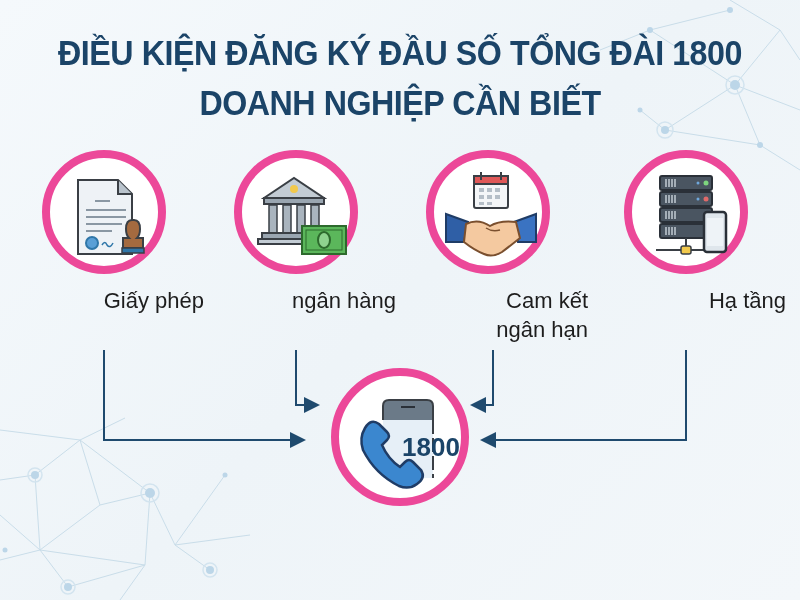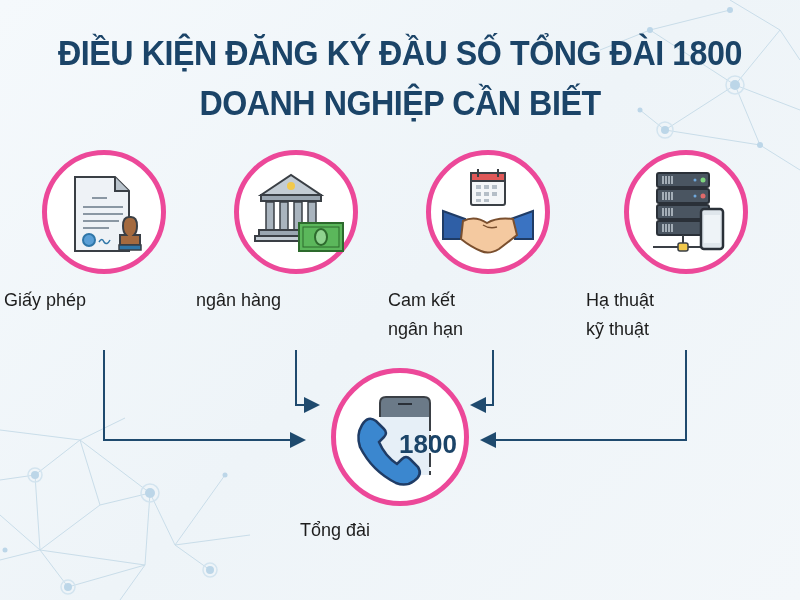--- a/index.html
+++ b/index.html
@@ -5,24 +5,24 @@
   html,body{margin:0;padding:0;}
   body{width:800px;height:600px;overflow:hidden;position:relative;
     background:linear-gradient(135deg,#f5f9fc 0%,#eef4f8 50%,#f3f7fa 100%);
     font-family:"Liberation Sans","DejaVu Sans",sans-serif;}
   .bg{position:absolute;left:0;top:0;width:800px;height:600px;}
   .title{position:absolute;left:0;top:28px;width:800px;text-align:center;
     color:#1b4468;font-weight:bold;font-size:35px;line-height:50px;letter-spacing:-0.5px;
     transform:scaleX(0.92);transform-origin:center;}
   .title div{white-space:nowrap;}
   .circle{position:absolute;width:124px;height:124px;border-radius:50%;
-    background:#fff;border:5px solid #ec4899;box-sizing:border-box;}
+    background:#fff;border:8px solid #ec4899;box-sizing:border-box;}
   .circle svg{position:absolute;left:0;top:0;width:114px;height:114px;}
-  .label{position:absolute;width:200px;text-align:left;color:#1d1d1d;
-    font-size:18px;line-height:29px;}
+  .label{position:absolute;width:200px;text-align:right;color:#1d1d1d;
+    font-size:22px;line-height:29px;}
   .center{width:138px;height:138px;}
   .center svg{width:128px;height:128px;}
   .conn{position:absolute;left:0;top:0;width:800px;height:600px;}
 </style>
 </head>
 <body>
 
 <svg class="bg" viewBox="0 0 800 600">
   <g stroke="#c9dde9" stroke-width="1" fill="none">
     <line x1="730" y1="0" x2="780" y2="30"></line>
@@ -202,29 +202,27 @@
     <circle cx="66" cy="25" r="1.5" fill="#6fa8dc"></circle>
       <circle cx="66" cy="41" r="1.5" fill="#6fa8dc"></circle>
     <line x1="54" y1="80" x2="54" y2="90" stroke="#3a3f45" stroke-width="2"></line>
     <line x1="24" y1="92" x2="82" y2="92" stroke="#3a3f45" stroke-width="2"></line>
     <rect x="49" y="88" width="10" height="8" rx="2" fill="#f2c94c" stroke="#3a3f45" stroke-width="1.5"></rect>
     <rect x="72" y="54" width="22" height="40" rx="3" fill="#dfe6ec" stroke="#2a3038" stroke-width="2.5"></rect>
     <rect x="75" y="60" width="16" height="28" fill="#eef3f7"></rect>
   </svg>
 </div>
 <div class="label" style="left:586px;top:286px;">
-  <div>Hạ thuật</div>
-  <div>kỹ thuật</div>
+  <div>Hạ tầng</div>
 </div>
 
 <div class="circle center" style="left:331px;top:368px;">
   <svg viewBox="0 0 128 128">
     <path d="M44,44 v-14 q0,-6 6,-6 h38 q6,0 6,6 v14" fill="#6b7a88" stroke="#3a3f45" stroke-width="2"></path>
     <line x1="62" y1="31" x2="76" y2="31" stroke="#2a3038" stroke-width="2"></line>
     <rect x="44" y="44" width="50" height="58" fill="#e6eff7"></rect>
     <line x1="94" y1="44" x2="94" y2="102" stroke="#3a3f45" stroke-width="2" stroke-dasharray="14,4"></line>
     <path d="M26,52 q6,-10 14,-4 l8,8 q4,4 0,8 l-5,5 q6,14 18,22 l5,-5 q4,-4 8,0 l8,8 q5,8 -4,14 q-8,6 -18,2 q-24,-12 -36,-36 q-4,-12 2,-22z" fill="#3b87cf" stroke="#1f3c66" stroke-width="2.5"></path>
     <text x="92" y="80" text-anchor="middle" font-family="Liberation Sans, sans-serif" font-weight="bold" font-size="26" fill="#1b4468">1800</text>
   </svg>
 </div>
 <div class="label" style="left:300px;top:516px;">
-  <div>Tổng đài</div>
 </div>
 
 </body></html>

